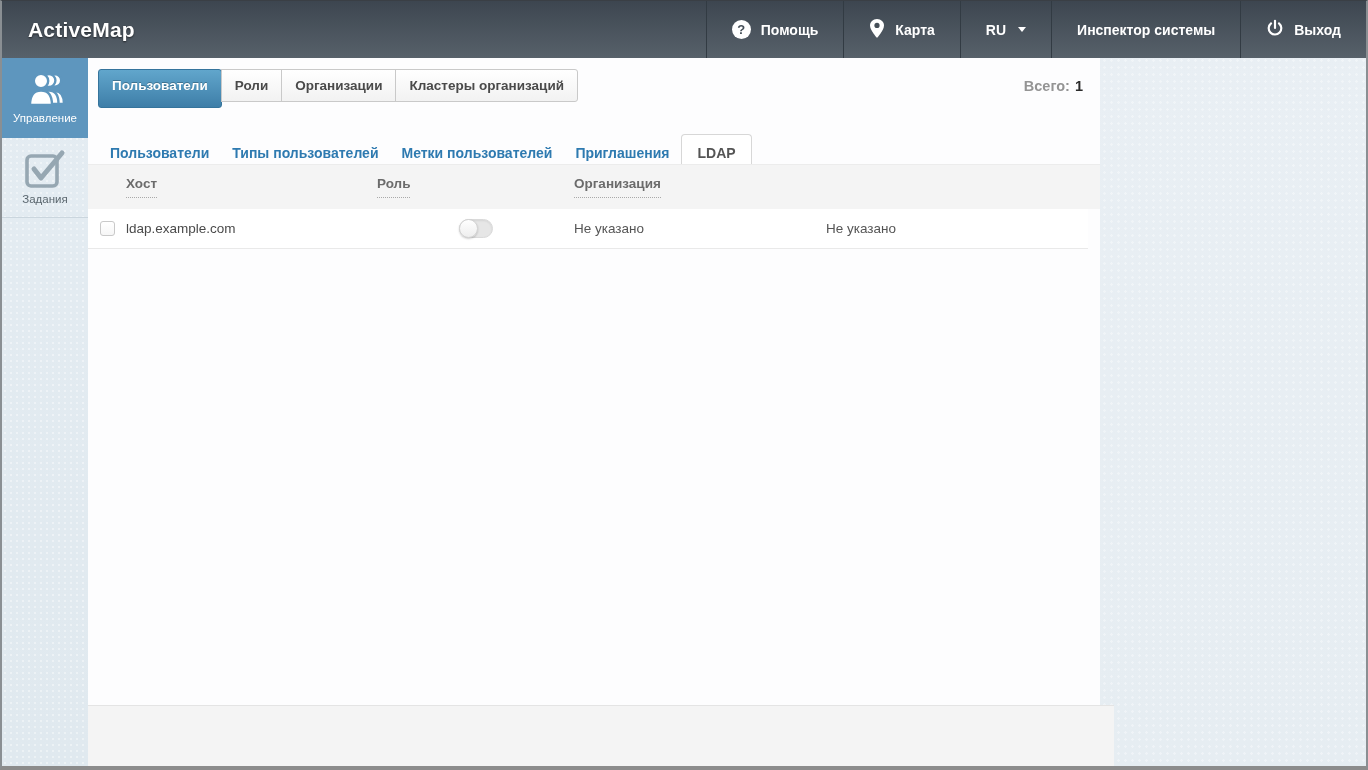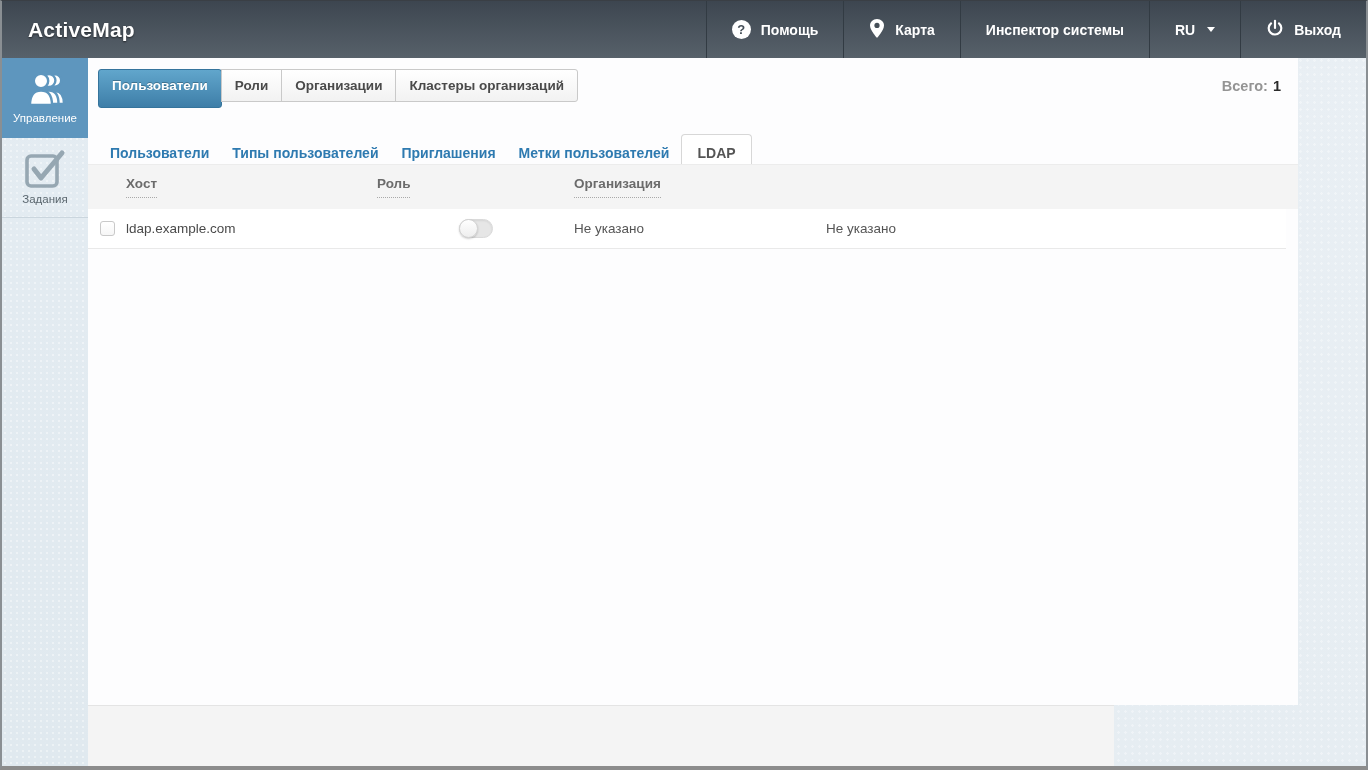--- a/index.html
+++ b/index.html
@@ -59,21 +59,21 @@
     gap:3px; min-height:80px; padding:10px 3px;
     border-bottom:1px solid #cbd6de;
     color:#5a666e; font-size:11.5px; text-align:center; line-height:1.3;
     cursor:pointer;
   }
   .side-item.active { background:#5e96be; color:#fff; border-bottom-color:#5e96be; }
   .side-item svg { display:block; }
 
   
   .panel {
-    position:absolute; top:57px; left:86px; width:1210px; bottom:61px;
+    position:absolute; top:57px; left:86px; width:1012px; bottom:61px;
     background:#fdfdfe; z-index:3;
   }
   .panel-footer {
     position:absolute; left:86px; width:1026px; height:61px; bottom:0;
     background:#f4f4f4; border-top:1px solid #e4e4e4; z-index:3;
   }
 
   
   .tabs-primary { position:absolute; top:11px; left:10px; display:flex; align-items:flex-start; }
   .ptab {
@@ -159,26 +159,26 @@
         <span>
           <svg width="16" height="21" viewBox="0 0 16 21">
             <path d="M8 1 C3.9 1 1 4.1 1 7.6 C1 12.6 8 20 8 20 S15 12.6 15 7.6 C15 4.1 12.1 1 8 1 Z" fill="#ffffff"></path>
             <circle cx="8" cy="7.4" r="2.6" fill="#454f58"></circle>
           </svg>
         </span>
         <span>Карта</span>
       </div>
 
       <div class="topnav-item">
-        <span>Инспектор системы</span>
-      </div>
-
-      <div class="topnav-item">
         <span>RU</span>
         <span class="caret-down"></span>
+      </div>
+
+      <div class="topnav-item">
+        <span>Инспектор системы</span>
       </div>
 
       <div class="topnav-item">
         <span>
           <svg width="18" height="18" viewBox="0 0 20 20">
             <path d="M10 2 v8" stroke="#ffffff" stroke-width="2.4" stroke-linecap="round" fill="none"></path>
             <path d="M5.6 4.8 a7 7 0 1 0 8.8 0" stroke="#ffffff" stroke-width="2.4" stroke-linecap="round" fill="none"></path>
           </svg>
         </span>
         <span>Выход</span>
@@ -227,22 +227,22 @@
       <div class="ptab">Кластеры организаций</div>
     </div>
 
     <div class="total">
       <span>Всего:</span><b>1</b>
     </div>
 
     <div class="tabs-secondary">
       <div class="stab">Пользователи</div>
       <div class="stab">Типы пользователей</div>
+      <div class="stab">Метки пользователей</div>
       <div class="stab">Приглашения</div>
-      <div class="stab">Метки пользователей</div>
       <div class="stab active">LDAP</div>
     </div>
 
     <div class="table-head cols">
       <div class="th"></div>
       <div class="th"><span>Хост</span></div>
       <div class="th"><span>Роль</span></div>
       <div class="th"><span>Организация</span></div>
     </div>
 

